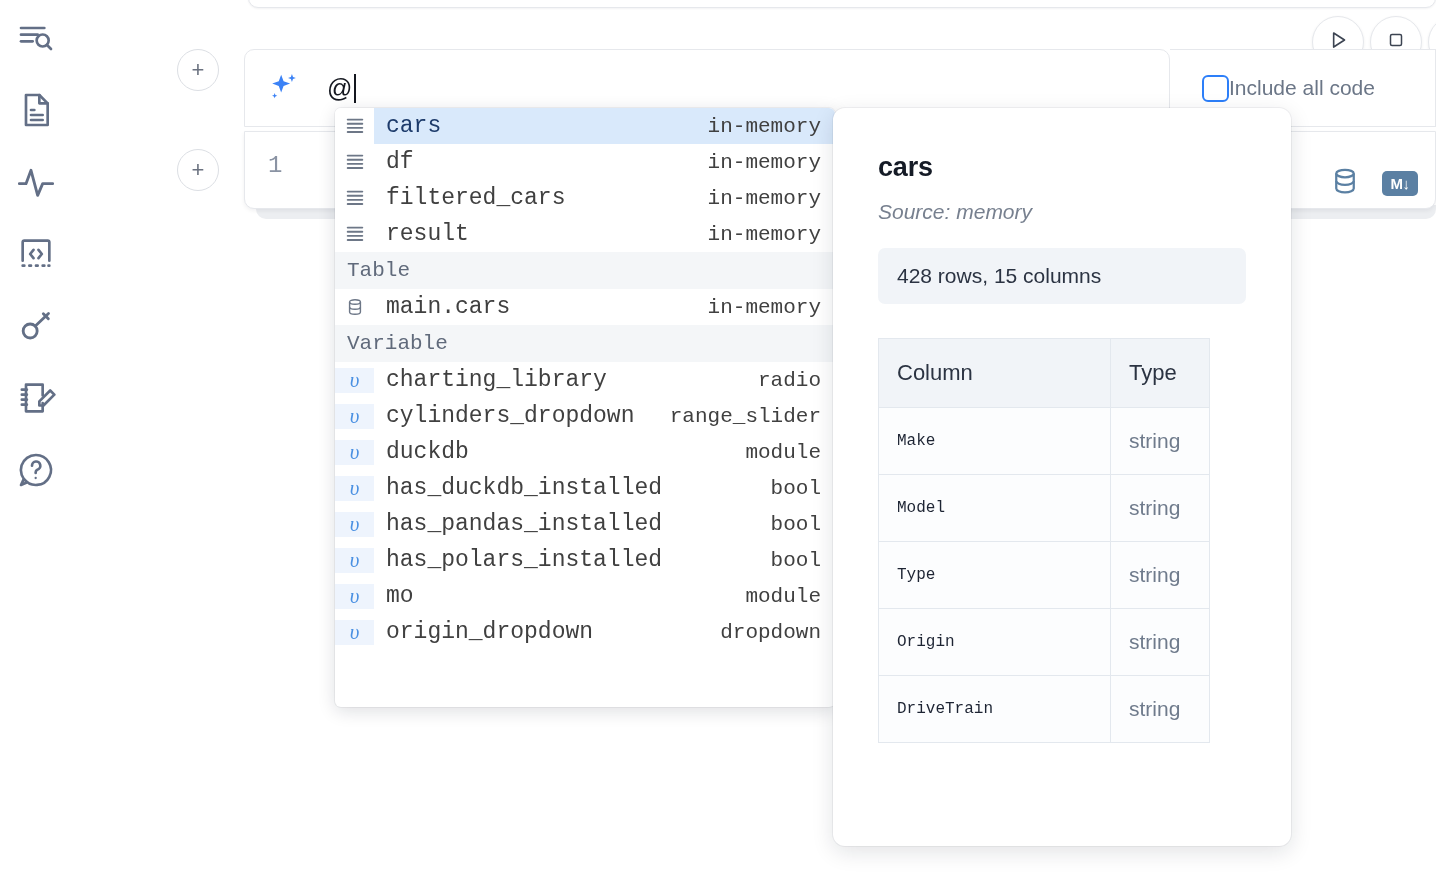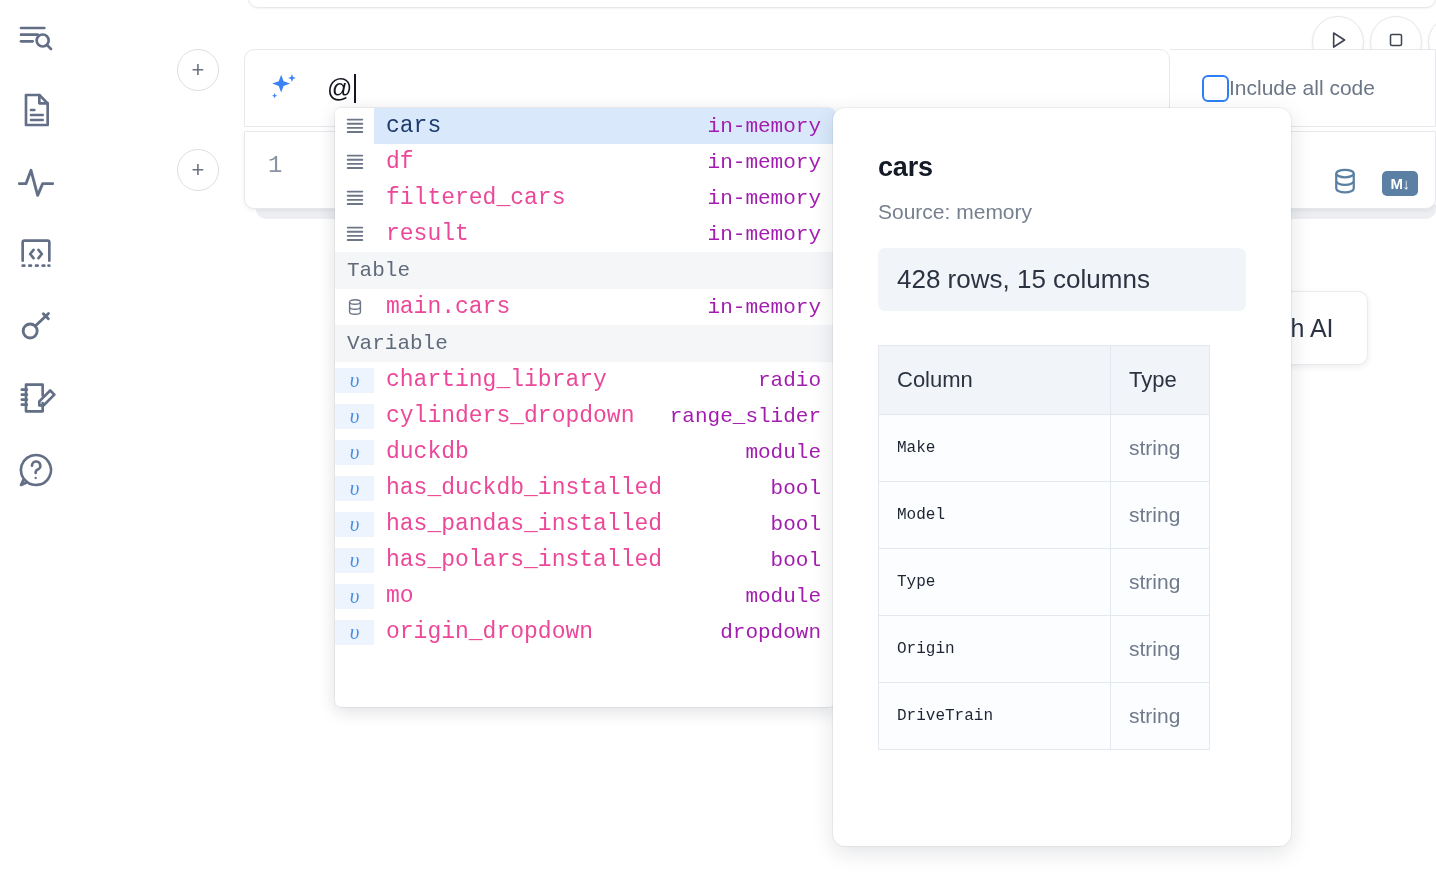--- a/index.html
+++ b/index.html
@@ -147,41 +147,41 @@
     width: 39px; flex: 0 0 39px; display: flex; align-items: center;
     justify-content: center; color: #6d7787; z-index: 2;
   }
   .ac-row.var .ac-row-ico { background: #eef4fd; color: #4a90e2;
     font-family: "Liberation Serif", serif; font-style: italic; font-size: 21px; }
   .ac-row-bg {
     position: absolute; left: 39px; right: 0; top: 0; bottom: 0; background: transparent;
   }
   .ac-name {
     z-index: 2; font-family: "Liberation Mono", monospace; font-size: 23px;
-    color: #ec4899; margin-left: 12px; white-space: nowrap;
+    color: #404040; margin-left: 12px; white-space: nowrap;
   }
   .ac-row.sel .ac-name { color: #1d3b6b; }
   .ac-type {
     z-index: 2; position: absolute; right: 14px;
-    font-family: "Liberation Mono", monospace; font-size: 21px; color: #a21caf;
+    font-family: "Liberation Mono", monospace; font-size: 21px; color: #404040;
     white-space: nowrap;
   }
 
   
   .info {
     position: absolute; left: 833px; top: 108px; width: 458px; height: 738px;
     background: #ffffff; border-radius: 12px;
     box-shadow: 0 6px 22px rgba(16,24,40,.12), 0 0 0 1px rgba(16,24,40,.05);
     overflow: hidden; padding: 44px 45px 0 45px;
   }
   .info-title { font-size: 27px; font-weight: bold; color: #151b26; letter-spacing: -.2px; }
-  .info-src { margin-top: 17px; font-size: 21px; color: #77808f; }
+  .info-src { margin-top: 17px; font-size: 21px; color: #77808f; font-style: italic; }
   .info-shape {
     margin-top: 24px; background: #f1f4f8; border-radius: 7px;
-    padding: 16px 19px; font-size: 26px; color: #2b3342;
+    padding: 16px 19px; font-size: 21px; color: #2b3342;
   }
   .info-table {
     margin-top: 34px; width: 332px; border-collapse: collapse;
     border: 1px solid #e3e8ee; table-layout: fixed;
   }
   .info-table th {
     background: #f1f4f8; text-align: left; font-weight: normal;
     font-size: 22px; color: #2b3342; padding: 21px 18px;
     border-right: 1px solid #e3e8ee; border-bottom: 1px solid #e3e8ee;
   }
@@ -329,23 +329,20 @@
         <ellipse cx="12" cy="6" rx="7" ry="3"></ellipse>
         <path d="M5 6v12c0 1.7 3.1 3 7 3s7-1.3 7-3V6"></path>
         <path d="M5 12c0 1.7 3.1 3 7 3s7-1.3 7-3"></path>
       </svg>
     </span>
     <span class="md-badge">
       <span>M</span>↓
     </span>
   </div>
 
-  <div class="ai-chip">
-    <span>h AI</span>
-  </div>
 
   <div class="ac">
     <div class="ac-list" id="ac-list">
         <div class="ac-row sel">
           <div class="ac-row-bg"></div>
           <div class="ac-row-ico">
             <svg width="22" height="22" viewBox="0 0 24 24" fill="none" stroke="currentColor" stroke-width="2" stroke-linecap="round">
               <line x1="4" y1="5" x2="20" y2="5"></line>
               <line x1="4" y1="9.5" x2="20" y2="9.5"></line>
               <line x1="4" y1="14" x2="20" y2="14"></line>

